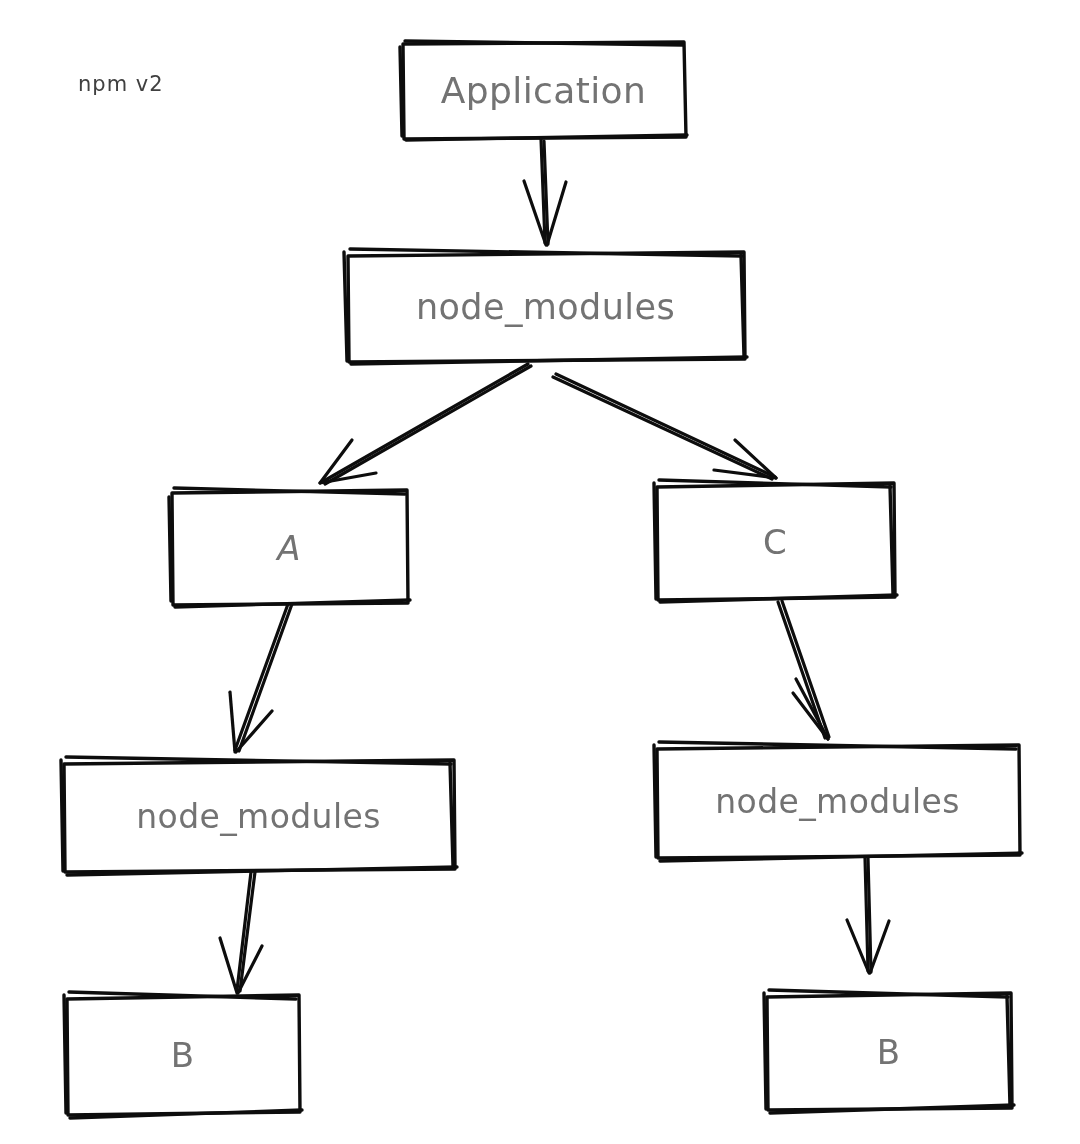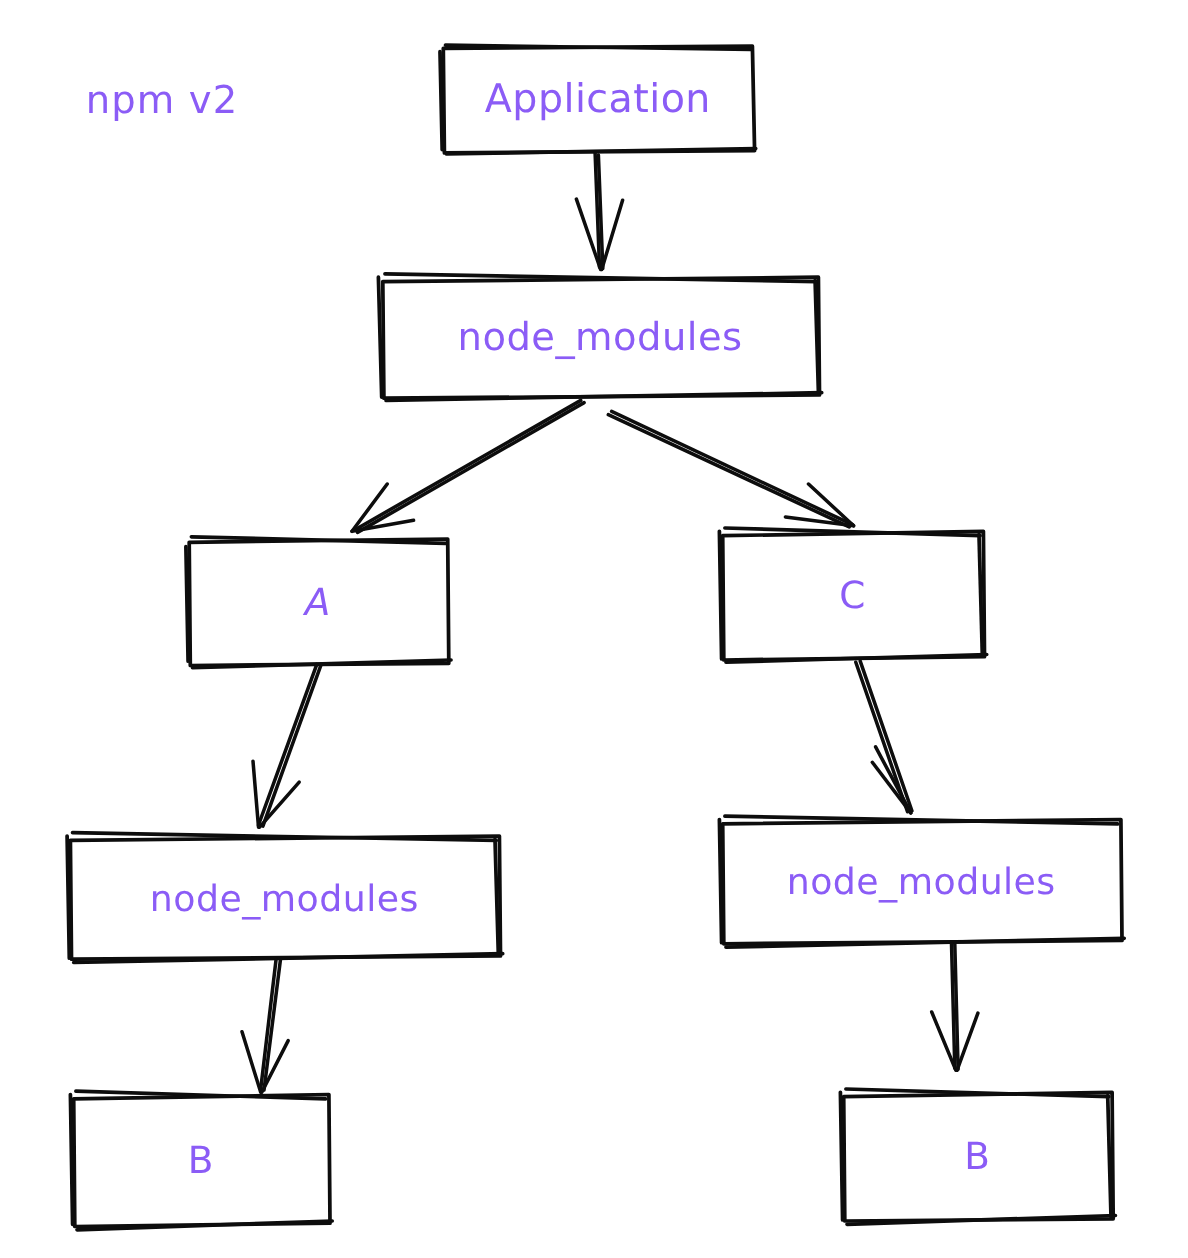--- a/index.html
+++ b/index.html
@@ -24,32 +24,32 @@
     top: 0;
     width: 1080px;
     height: 1144px;
     pointer-events: none;
   }
   .node-label {
     position: absolute;
     display: flex;
     align-items: center;
     justify-content: center;
-    color: #8b5cf6;
+    color: #737373;
     font-family: "DejaVu Sans", sans-serif;
     font-weight: 400;
     letter-spacing: 0.4px;
     white-space: nowrap;
     user-select: none;
   }
   .corner-note {
     position: absolute;
-    color: #8b5cf6;
+    color: #404040;
     font-family: "DejaVu Sans", sans-serif;
-    font-size: 35px;
+    font-size: 21px;
     letter-spacing: 1px;
     white-space: nowrap;
     user-select: none;
   }
   .lbl-app      { left: 402px; top: 42px;  width: 283px; height: 96px;  font-size: 36px; }
   .lbl-nm-root  { left: 346px; top: 252px; width: 399px; height: 110px; font-size: 35px; }
   .lbl-a        { left: 170px; top: 490px; width: 238px; height: 115px; font-size: 34px; font-style: italic; }
   .lbl-c        { left: 655px; top: 483px; width: 240px; height: 117px; font-size: 34px; }
   .lbl-nm-left  { left: 62px;  top: 760px; width: 393px; height: 112px; font-size: 33px; }
   .lbl-nm-right { left: 655px; top: 745px; width: 365px; height: 113px; font-size: 33px; }

